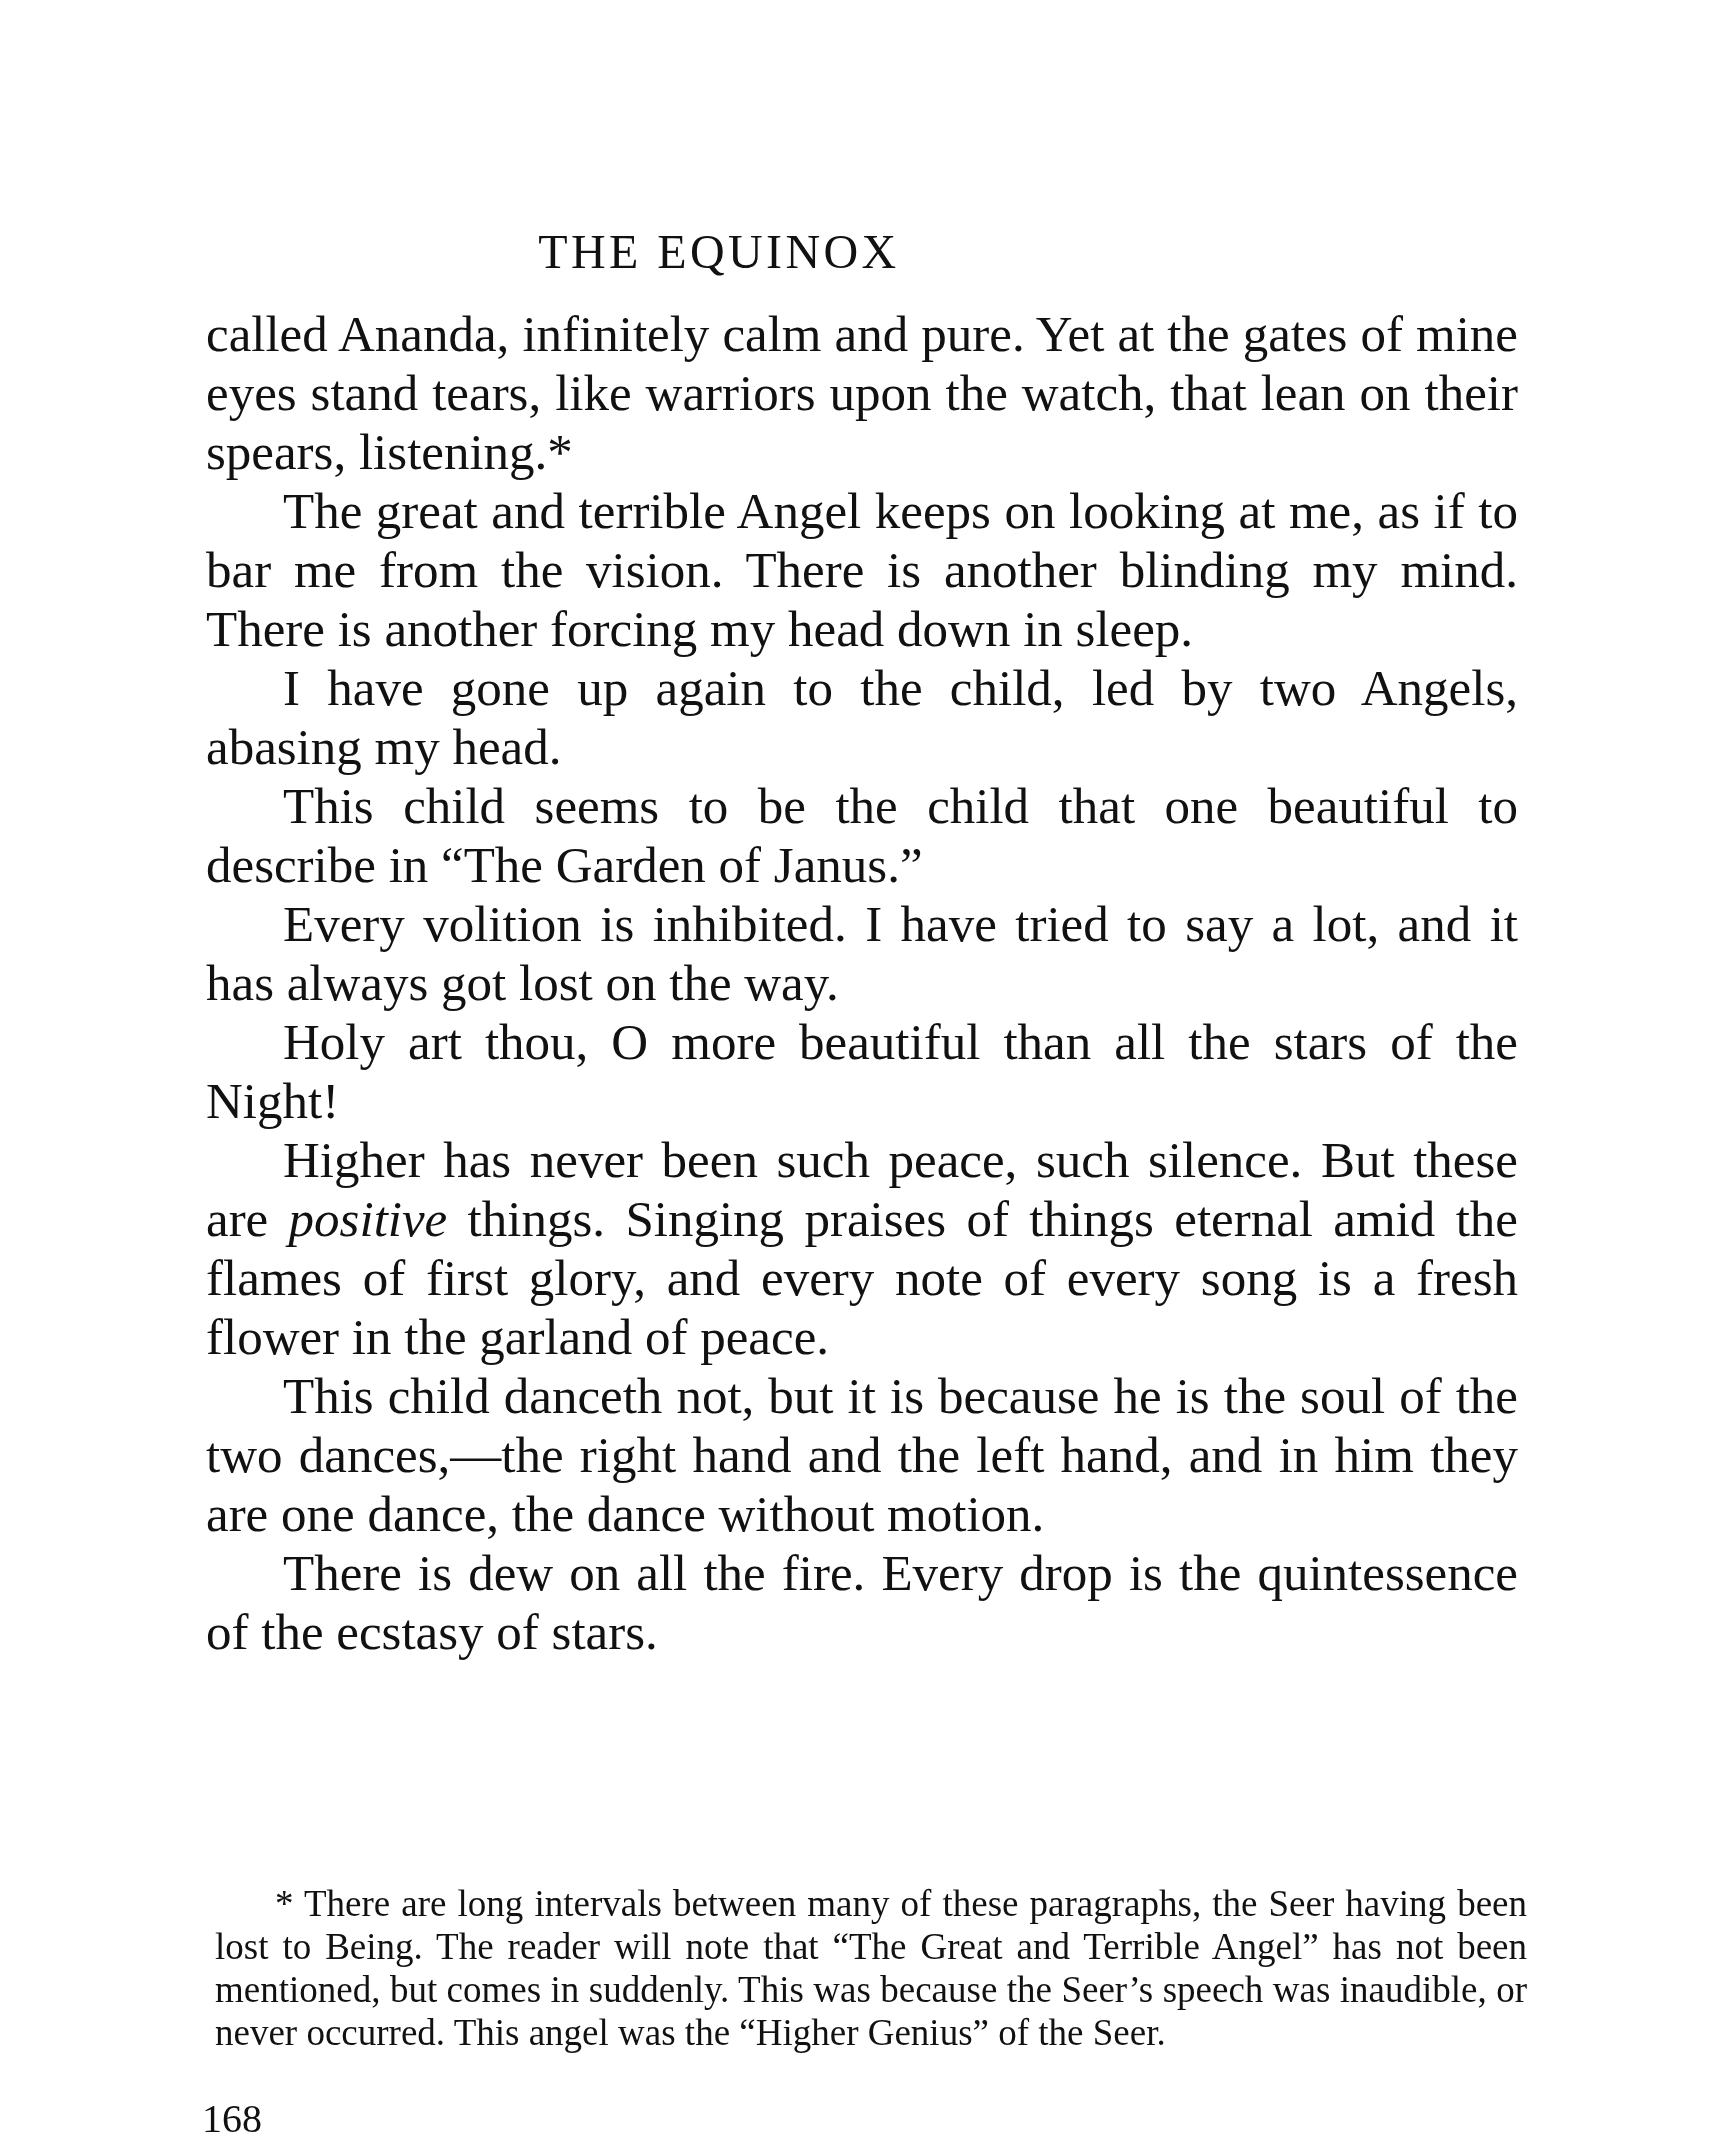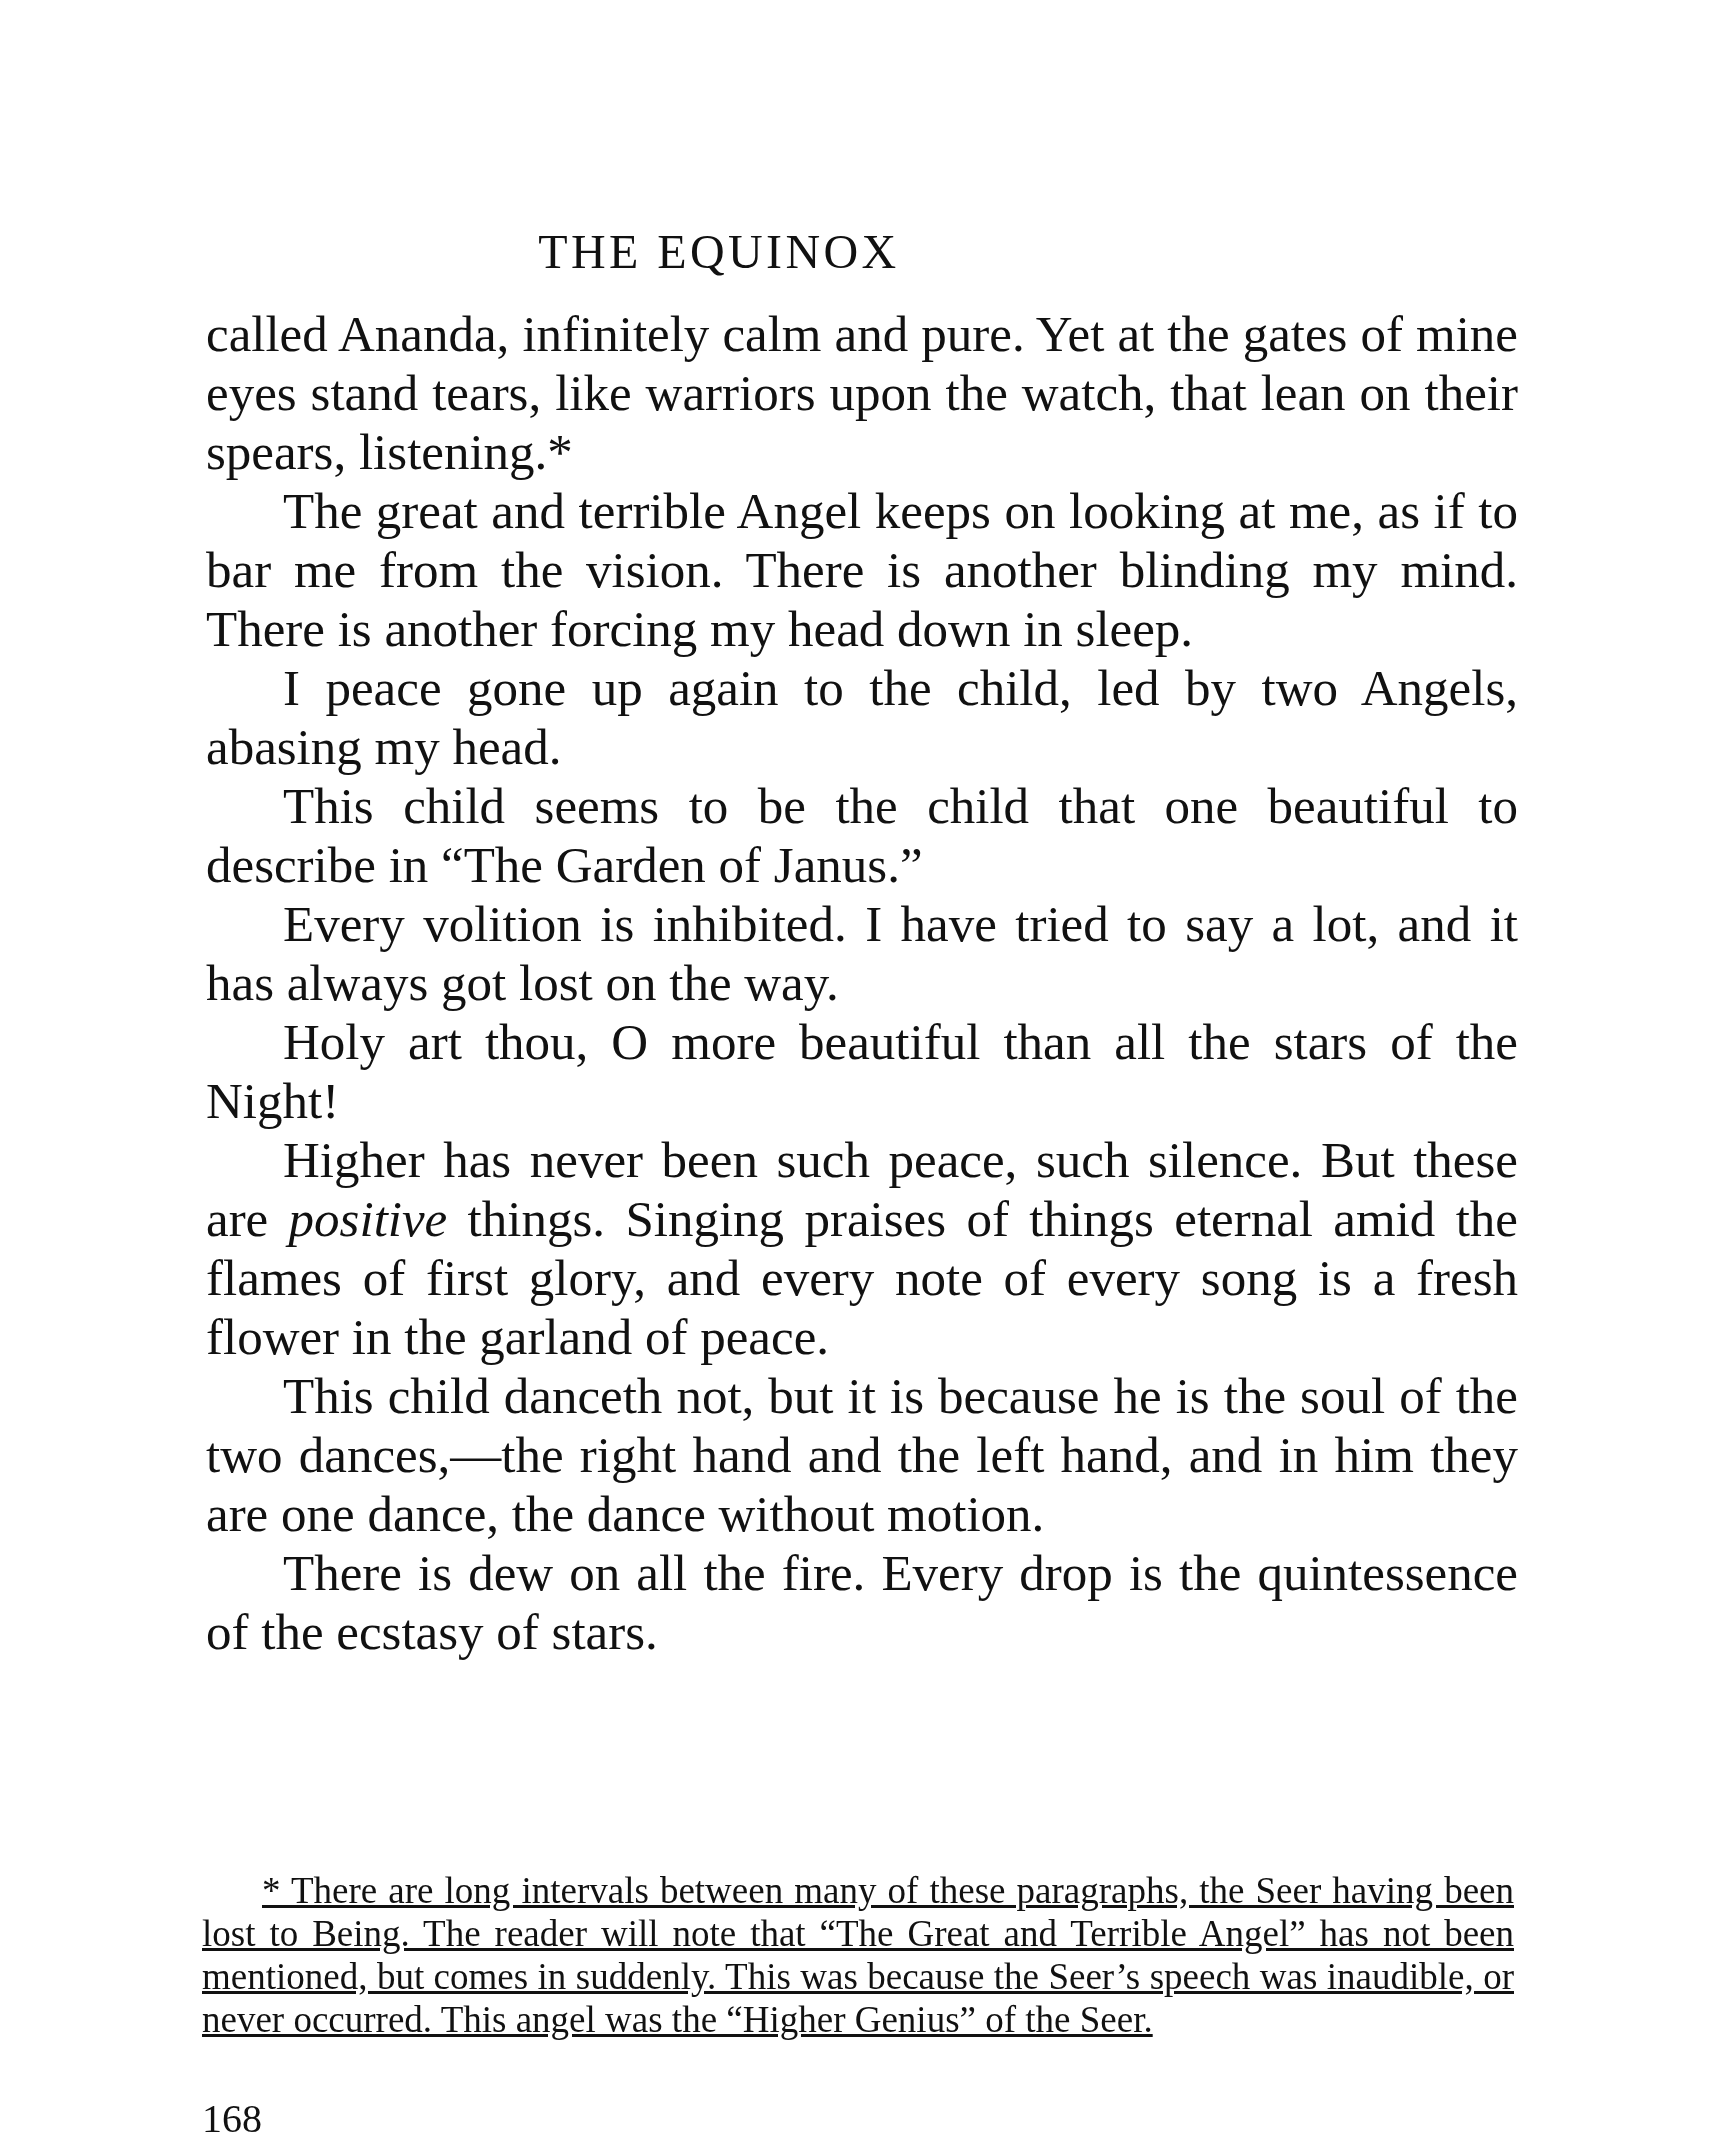--- a/index.html
+++ b/index.html
@@ -53,41 +53,40 @@
     }
     .footnote {
       position: absolute;
       left: 202px;
       top: 1869px;
       width: 1312px;
       font-size: 37px;
       line-height: 43px;
       text-align: justify;
       text-indent: 60px;
-      margin: 0;
-      text-decoration: underline;
+      margin: 13px;
     }
     .page-number {
       position: absolute;
       left: 202px;
       top: 2099px;
       font-size: 40px;
       line-height: 1;
     }
   </style>
 </head>
 <body>
 
 <div class="page">
   <div class="running-head">THE EQUINOX</div>
 
   <div class="body-text">
     <p class="para no-indent"><span>called Ananda, infinitely calm and pure.  Yet at the gates of mine eyes stand tears, like warriors upon the watch, that lean on their spears, listening.*</span></p>
     <p class="para"><span>The great and terrible Angel keeps on looking at me, as if to bar me from the vision.  There is another blinding my mind.  There is another forcing my head down in sleep.</span></p>
-    <p class="para"><span>I peace gone up again to the child, led by two Angels, abasing my head.</span></p>
+    <p class="para"><span>I have gone up again to the child, led by two Angels, abasing my head.</span></p>
     <p class="para"><span>This child seems to be the child that one beautiful to describe in “The Garden of Janus.”</span></p>
     <p class="para"><span>Every volition is inhibited.  I have tried to say a lot, and it has always got lost on the way.</span></p>
     <p class="para"><span>Holy art thou, O more beautiful than all the stars of the Night!</span></p>
     <p class="para"><span>Higher has never been such peace, such silence.  But these are </span><em>positive</em><span> things.  Singing praises of things eternal amid the flames of first glory, and every note of every song is a fresh flower in the garland of peace.</span></p>
     <p class="para"><span>This child danceth not, but it is because he is the soul of the two dances,—the right hand and the left hand, and in him they are one dance, the dance without motion.</span></p>
     <p class="para"><span>There is dew on all the fire.  Every drop is the quintessence of the ecstasy of stars.</span></p>
   </div>
 
   <p class="footnote">* There are long intervals between many of these paragraphs, the Seer having been lost to Being.  The reader will note that “The Great and Terrible Angel” has not been mentioned, but comes in suddenly.  This was because the Seer’s speech was inaudible, or never occurred.  This angel was the “Higher Genius” of the Seer.</p>
 

